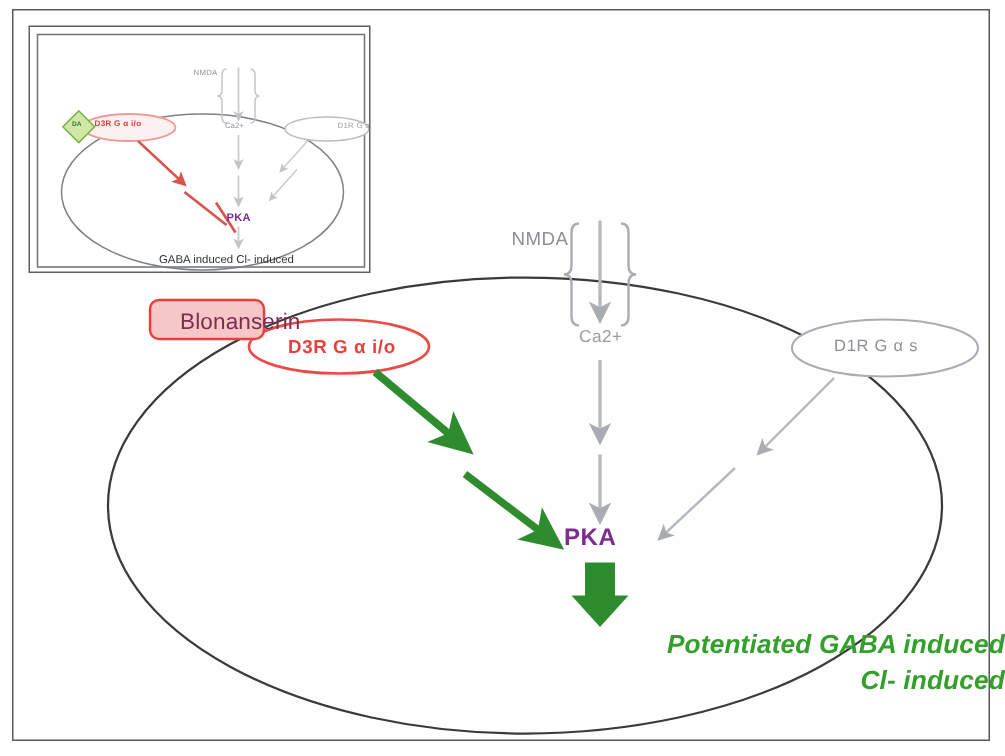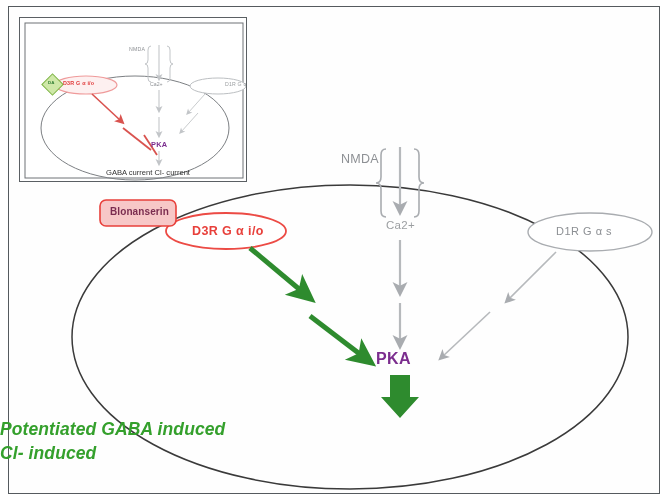--- a/index.html
+++ b/index.html
@@ -103,24 +103,24 @@
     color: #8d9094;
     letter-spacing: .3px;
   }
   .main-ca {
     left: 386px; top: 219px;
     font-size: 11.5px;
     color: #9b9ea1;
     letter-spacing: .3px;
   }
   .main-blonanserin {
-    left: 110px; top: 206px;
-    font-size: 10px;
+    left: 120px; top: 206px;
+    font-size: 15px;
     color: #7b2d50;
-    font-weight: bold;
+    font-weight: normal;
     letter-spacing: .1px;
   }
   .main-d3r {
     left: 192px; top: 224px;
     font-size: 12.5px;
     color: #e8403b;
     font-weight: bold;
     letter-spacing: .4px;
   }
   .main-d1r {
@@ -132,21 +132,21 @@
   .main-pka {
     left: 376px; top: 350px;
     font-size: 16px;
     color: #7b2d8e;
     font-weight: bold;
     letter-spacing: .4px;
   }
   .main-outcome {
     left: 0px; top: 417px;
     width: 670px;
-    text-align: left;
+    text-align: right;
     font-size: 17.5px;
     line-height: 24px;
     color: #34a02c;
     font-weight: bold;
     font-style: italic;
     letter-spacing: .1px;
   }
 </style>
 </head>
 <body>
@@ -242,16 +242,16 @@
       <path d="M103,110 L131,132" stroke="#d9534f" stroke-width="1.8" fill="none"></path>
       <path d="M124,117 L137,137" stroke="#d9534f" stroke-width="1.8" fill="none"></path>
     </svg>
 
     <div class="lbl inset-da">DA</div>
     <div class="lbl inset-nmda">NMDA</div>
     <div class="lbl inset-ca">Ca2+</div>
     <div class="lbl inset-d3r">D3R  G α i/o</div>
     <div class="lbl inset-d1r">D1R  G α s</div>
     <div class="lbl inset-pka">PKA</div>
-    <div class="lbl inset-gaba">GABA current Cl- current</div>
+    <div class="lbl inset-gaba">GABA induced Cl- induced</div>
   </div>
 
 </div>
 
 </body></html>

